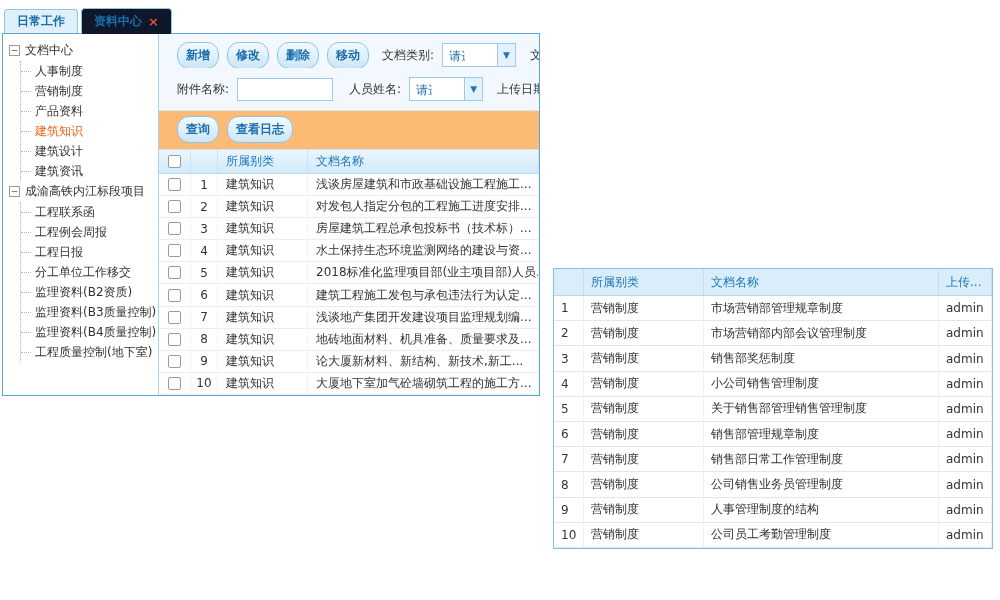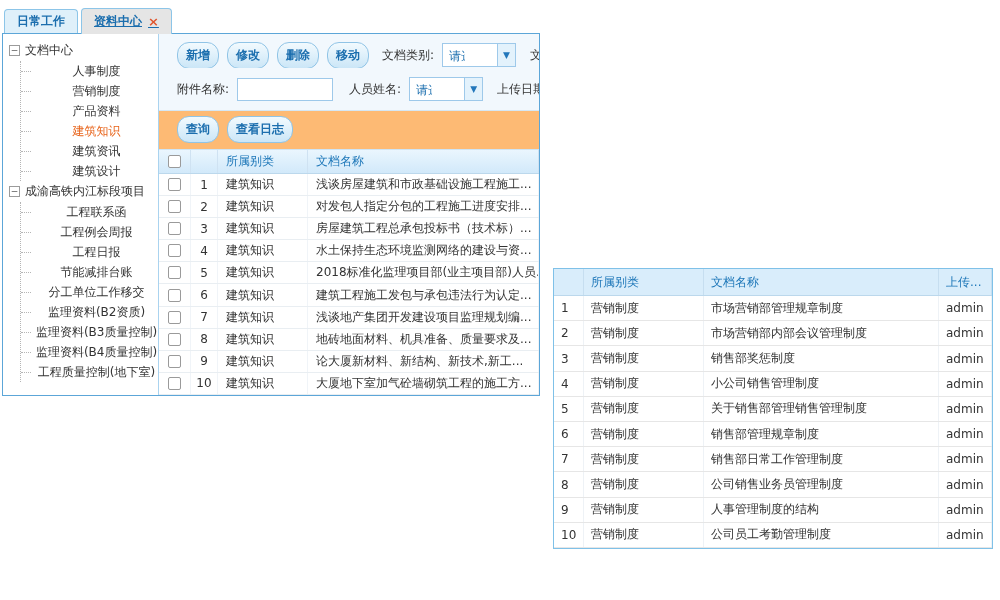--- a/index.html
+++ b/index.html
@@ -16,38 +16,38 @@
   .left-window { position: absolute; left: 2px; top: 8px; width: 538px; height: 388px; }
   .tabbar { display: flex; height: 25px; padding-left: 2px; gap: 3px; position: relative; z-index: 2; }
   .tab {
     display: flex; align-items: center; gap: 6px;
     padding: 0 12px; height: 24px; margin-top: 1px;
     border: 1px solid #8cc5e8; border-bottom: none;
     border-radius: 4px 4px 0 0;
     background: #dff0fa; color: #1b6eae; font-weight: bold;
     cursor: pointer; white-space: nowrap;
   }
-  .tab.active { background: #e5e5e5; height: 26px; margin-top: 0; margin-bottom: -1px; z-index: 3; text-decoration: underline; }
+  .tab.active { background: #0f172a; height: 26px; margin-top: 0; margin-bottom: -1px; z-index: 3; }
   .tab-close { color: #e0562e; font-weight: bold; font-size: 13px; line-height: 1; cursor: pointer; }
 
   .panel {
     position: absolute; left: 0; top: 25px; width: 538px; height: 363px;
     border: 1px solid #5ca6d8; background: #fff;
     display: flex; overflow: hidden;
   }
 
   
   .sidebar { width: 156px; flex: none; border-right: 1px solid #aad3ef; padding: 6px 0 0 6px; overflow: hidden; }
   .tree-root { display: flex; align-items: center; gap: 5px; height: 21px; white-space: nowrap; cursor: pointer; overflow: hidden; }
   .collapse {
     width: 11px; height: 11px; flex: none;
     border: 1px solid #9b9b9b; background: #fff;
     font-size: 9px; line-height: 9px; text-align: center; color: #555;
   }
-  .tree-children { margin-left: 11px; border-left: 1px dotted #b5b5b5; text-align: center; }
+  .tree-children { margin-left: 11px; border-left: 1px dotted #b5b5b5; }
   .tree-item { height: 20px; line-height: 20px; padding-left: 14px; position: relative; white-space: nowrap; cursor: pointer; overflow: hidden; }
   .tree-item::before { content: ""; position: absolute; left: 0; top: 10px; width: 10px; border-top: 1px dotted #b5b5b5; }
   .tree-item.selected .tree-item-label { color: #e8641b; }
 
   
   .content { flex: 1; display: flex; flex-direction: column; overflow: hidden; background: #fff; }
   .form-area { background: #f2f8fd; padding: 8px 0 0 18px; flex: none; }
   .frow { display: flex; align-items: center; height: 26px; margin-bottom: 8px; white-space: nowrap; overflow: hidden; }
   .btns { display: inline-flex; gap: 8px; margin-right: 13px; }
   .ebtn {
@@ -156,48 +156,45 @@
 
             <div class="tree-item">
               <span class="tree-item-label">产品资料</span>
             </div>
 
             <div class="tree-item selected">
               <span class="tree-item-label">建筑知识</span>
             </div>
 
             <div class="tree-item">
+              <span class="tree-item-label">建筑设计</span>
+            </div>
+
+            <div class="tree-item">
               <span class="tree-item-label">建筑资讯</span>
-            </div>
-
-            <div class="tree-item">
-              <span class="tree-item-label">建筑设计</span>
             </div>
           </div>
         <div class="tree-root">
           <span class="collapse">−</span>
           <span class="root-label">成渝高铁内江标段项目</span>
         </div>
         <div class="tree-children">
 
             <div class="tree-item">
               <span class="tree-item-label">工程联系函</span>
             </div>
 
             <div class="tree-item">
               <span class="tree-item-label">工程例会周报</span>
             </div>
 
             <div class="tree-item">
               <span class="tree-item-label">工程日报</span>
             </div>
 
-            <div class="tree-item">
-              <span class="tree-item-label">节能减排台账</span>
-            </div>
 
             <div class="tree-item">
               <span class="tree-item-label">分工单位工作移交</span>
             </div>
 
             <div class="tree-item">
               <span class="tree-item-label">监理资料(B2资质)</span>
             </div>
 
             <div class="tree-item">

